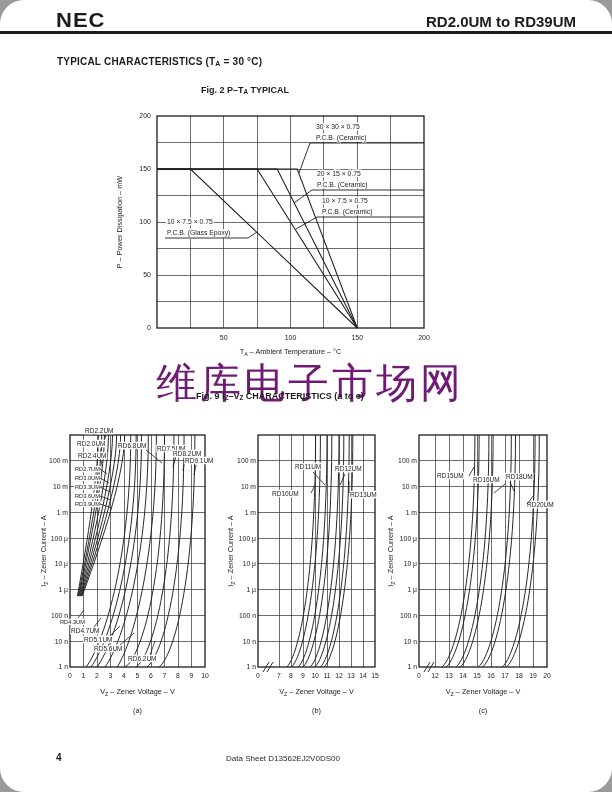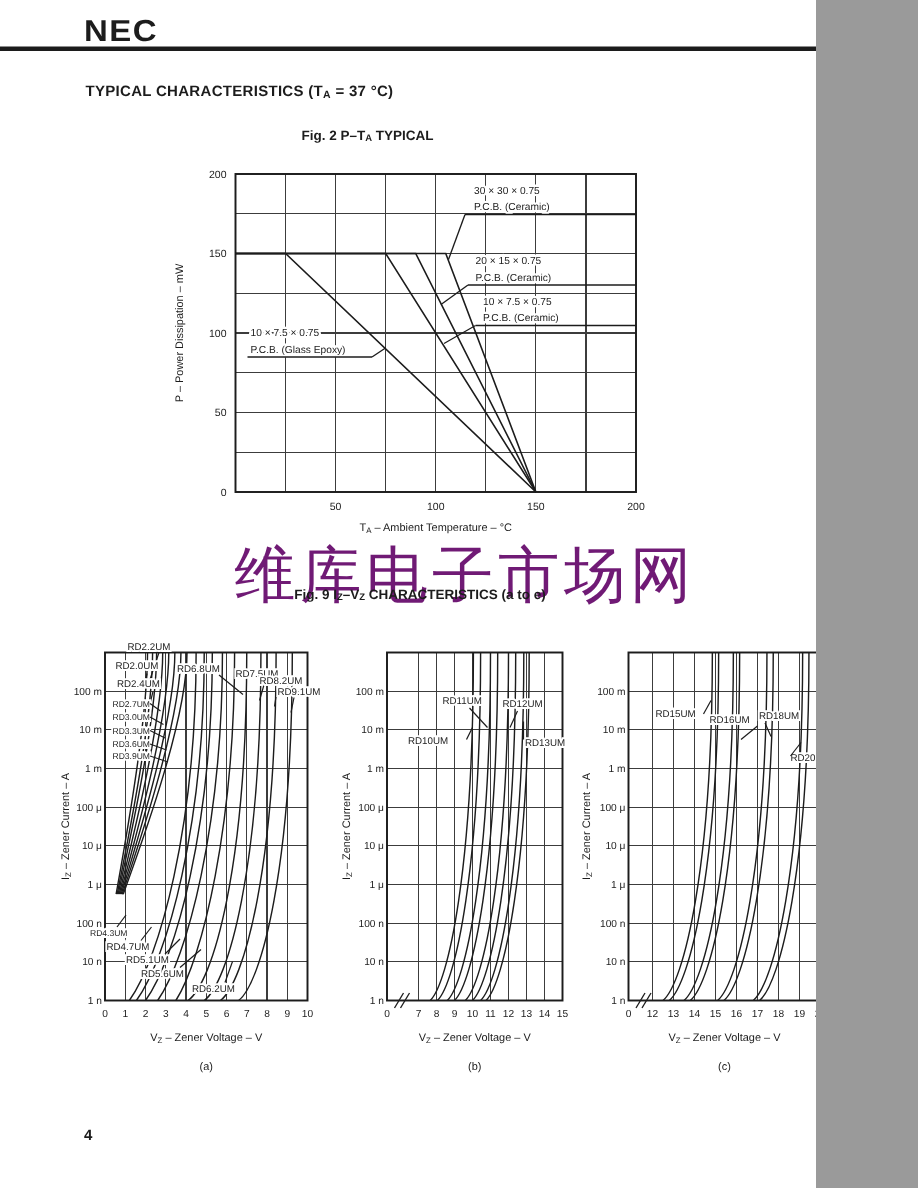--- a/index.html
+++ b/index.html
@@ -1,17 +1,17 @@
 <!DOCTYPE html>
 <html><head>
 <meta charset="utf-8">
 <style>
   html,body{margin:0;padding:0;background:#9a9a9a;}
-  #page{position:relative;width:544px;height:792px;background:#ffffff;overflow:hidden;
-        font-family:"Liberation Sans","DejaVu Sans",sans-serif;color:#1c1c1c;}
+  #page{position:relative;width:612px;height:792px;background:#ffffff;overflow:hidden;
+        font-family:"Liberation Sans","DejaVu Sans",sans-serif;color:#1c1c1c;border-radius:24px;}
   .abs{position:absolute;}
   #nec-logo{left:56px;top:9px;font-size:22px;font-weight:bold;letter-spacing:1px;
             transform:scaleY(.92);transform-origin:left top;}
   #doc-title{right:36px;top:13px;font-size:15px;font-weight:bold;}
   #header-rule{left:0;top:31px;width:612px;height:2.6px;background:#1c1c1c;}
   #section-heading{left:57px;top:56px;font-size:10px;font-weight:bold;letter-spacing:.2px;}
   .sub{font-size:70%;vertical-align:-18%;}
   #fig1-title{left:95px;top:85px;width:300px;text-align:center;font-size:9px;font-weight:bold;}
   #fig2-title{left:130px;top:391px;width:300px;text-align:center;font-size:9px;font-weight:bold;}
   #watermark{left:156px;top:356px;width:300px;font-size:41px;letter-spacing:3px;
@@ -20,22 +20,23 @@
   #footer-page{left:56px;top:752px;font-size:10px;font-weight:bold;}
   #footer-doc{left:133px;top:754px;width:300px;text-align:center;font-size:8px;color:#2a2a2a;}
   svg{position:absolute;overflow:visible;}
   svg text{fill:#1c1c1c;}
 </style>
 </head>
 <body>
 
 <div id="page">
   <div class="abs" id="nec-logo">NEC</div>
+  <div class="abs" id="doc-title">RD2.0UM to RD39UM</div>
   <div class="abs" id="header-rule"></div>
-  <div class="abs" id="section-heading"><span>TYPICAL  CHARACTERISTICS (T</span><span class="sub">A</span><span> = 37 °C)</span></div>
+  <div class="abs" id="section-heading"><span>TYPICAL  CHARACTERISTICS (T</span><span class="sub">A</span><span> = 30 °C)</span></div>
   <div class="abs" id="fig1-title"><span>Fig. 2  P–T</span><span class="sub">A</span><span> TYPICAL</span></div>
   <svg class="abs" id="fig1-chart" style="left:95px;top:103px;" width="430" height="275" viewBox="0 0 430 275">
       <g stroke="#3c3c3c" stroke-width="0.75" shape-rendering="crispEdges">
         <line x1="95.375" y1="225" x2="95.375" y2="13"></line>
         <line x1="128.75" y1="225" x2="128.75" y2="13"></line>
         <line x1="162.125" y1="225" x2="162.125" y2="13"></line>
         <line x1="195.5" y1="225" x2="195.5" y2="13"></line>
         <line x1="228.875" y1="225" x2="228.875" y2="13"></line>
         <line x1="262.25" y1="225" x2="262.25" y2="13"></line>
         <line x1="295.625" y1="225" x2="295.625" y2="13"></line>
@@ -310,13 +311,14 @@
         <text x="126" y="54" font-size="6.5" text-anchor="start" stroke="#fff" stroke-width="2.6" paint-order="stroke">RD18UM</text>
         <line x1="130" y1="57" x2="134" y2="66" stroke="#1c1c1c" stroke-width="0.8"></line>
         <text x="147" y="82" font-size="6.5" text-anchor="start" stroke="#fff" stroke-width="2.6" paint-order="stroke">RD20UM</text>
         <line x1="147" y1="79" x2="154" y2="70" stroke="#1c1c1c" stroke-width="0.8"></line>
       </g>
       <text x="103" y="269" font-size="7.3" text-anchor="middle"><tspan>V</tspan><tspan dy="1.6" font-size="72%">Z</tspan><tspan dy="-1.6"> – Zener Voltage – V</tspan></text>
       <text x="103" y="288" font-size="7.3" text-anchor="middle">(c)</text>
       <text x="13" y="126" font-size="7.3" text-anchor="middle" transform="rotate(-90 13 126)"><tspan>I</tspan><tspan dy="1.6" font-size="72%">Z</tspan><tspan dy="-1.6"> – Zener Current – A</tspan></text>
     </svg>
   <div class="abs" id="footer-page">4</div>
+  <div class="abs" id="footer-doc">Data Sheet  D13562EJ2V0DS00</div>
 </div>
 
 </body></html>

